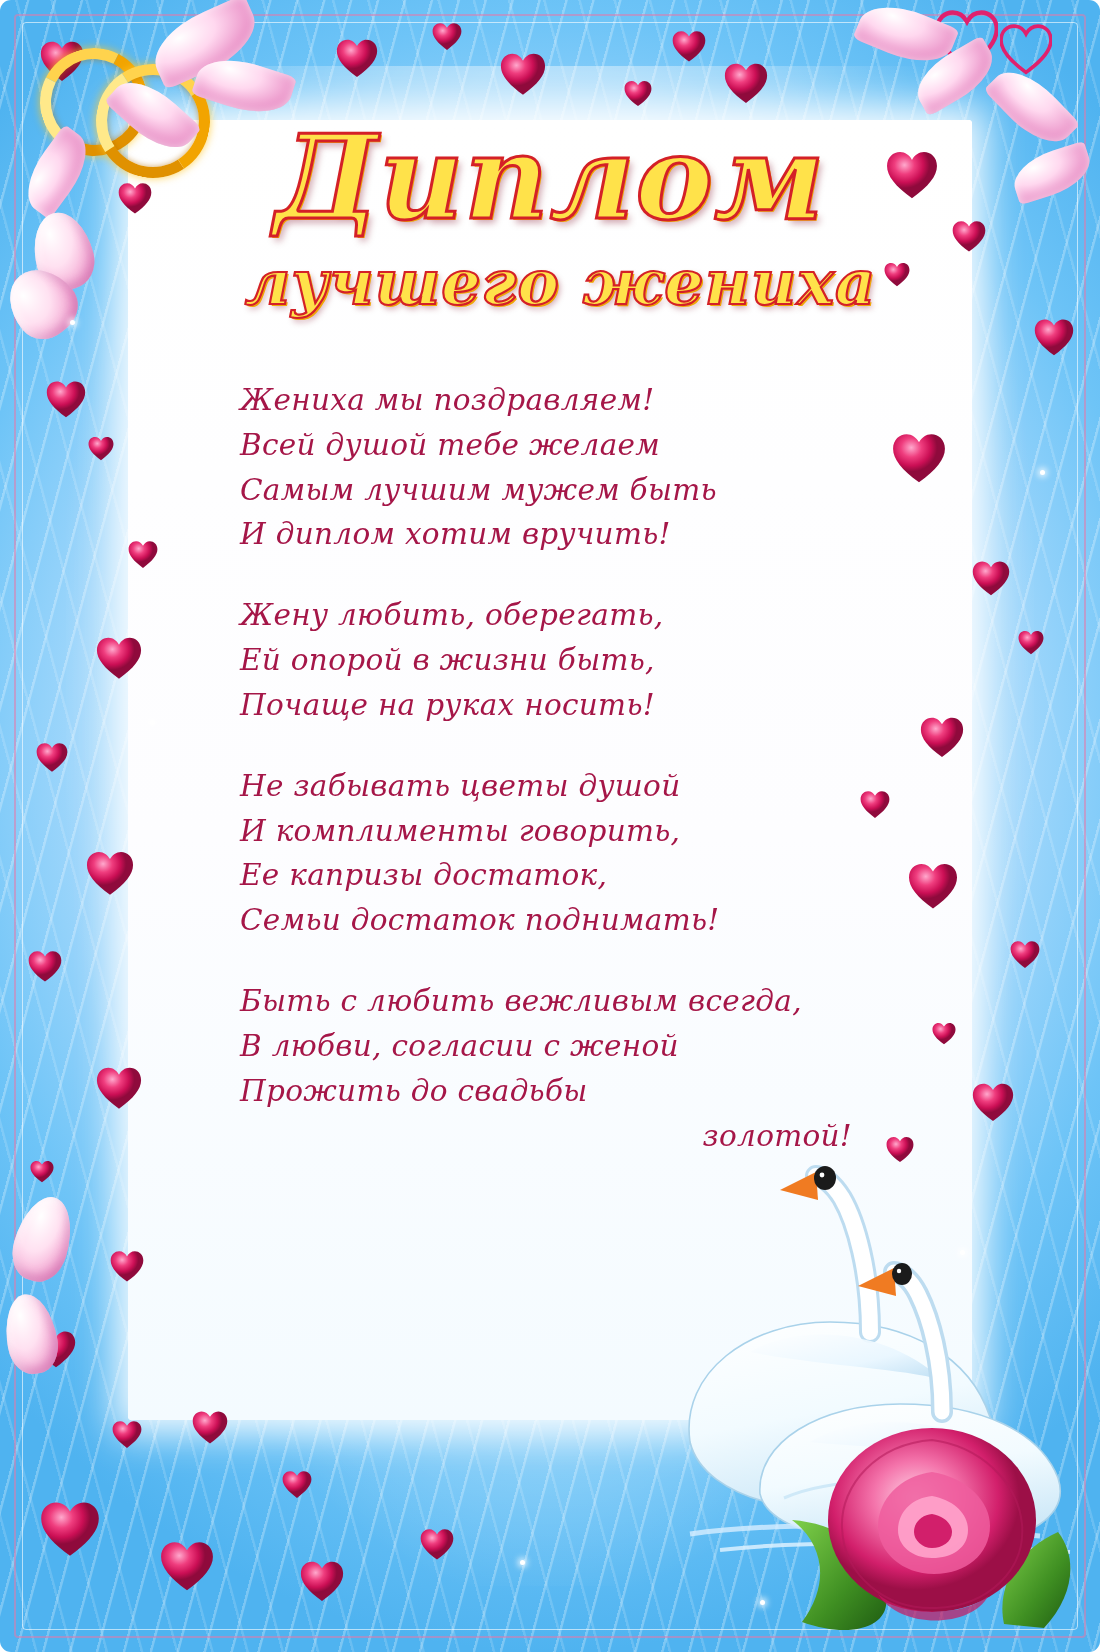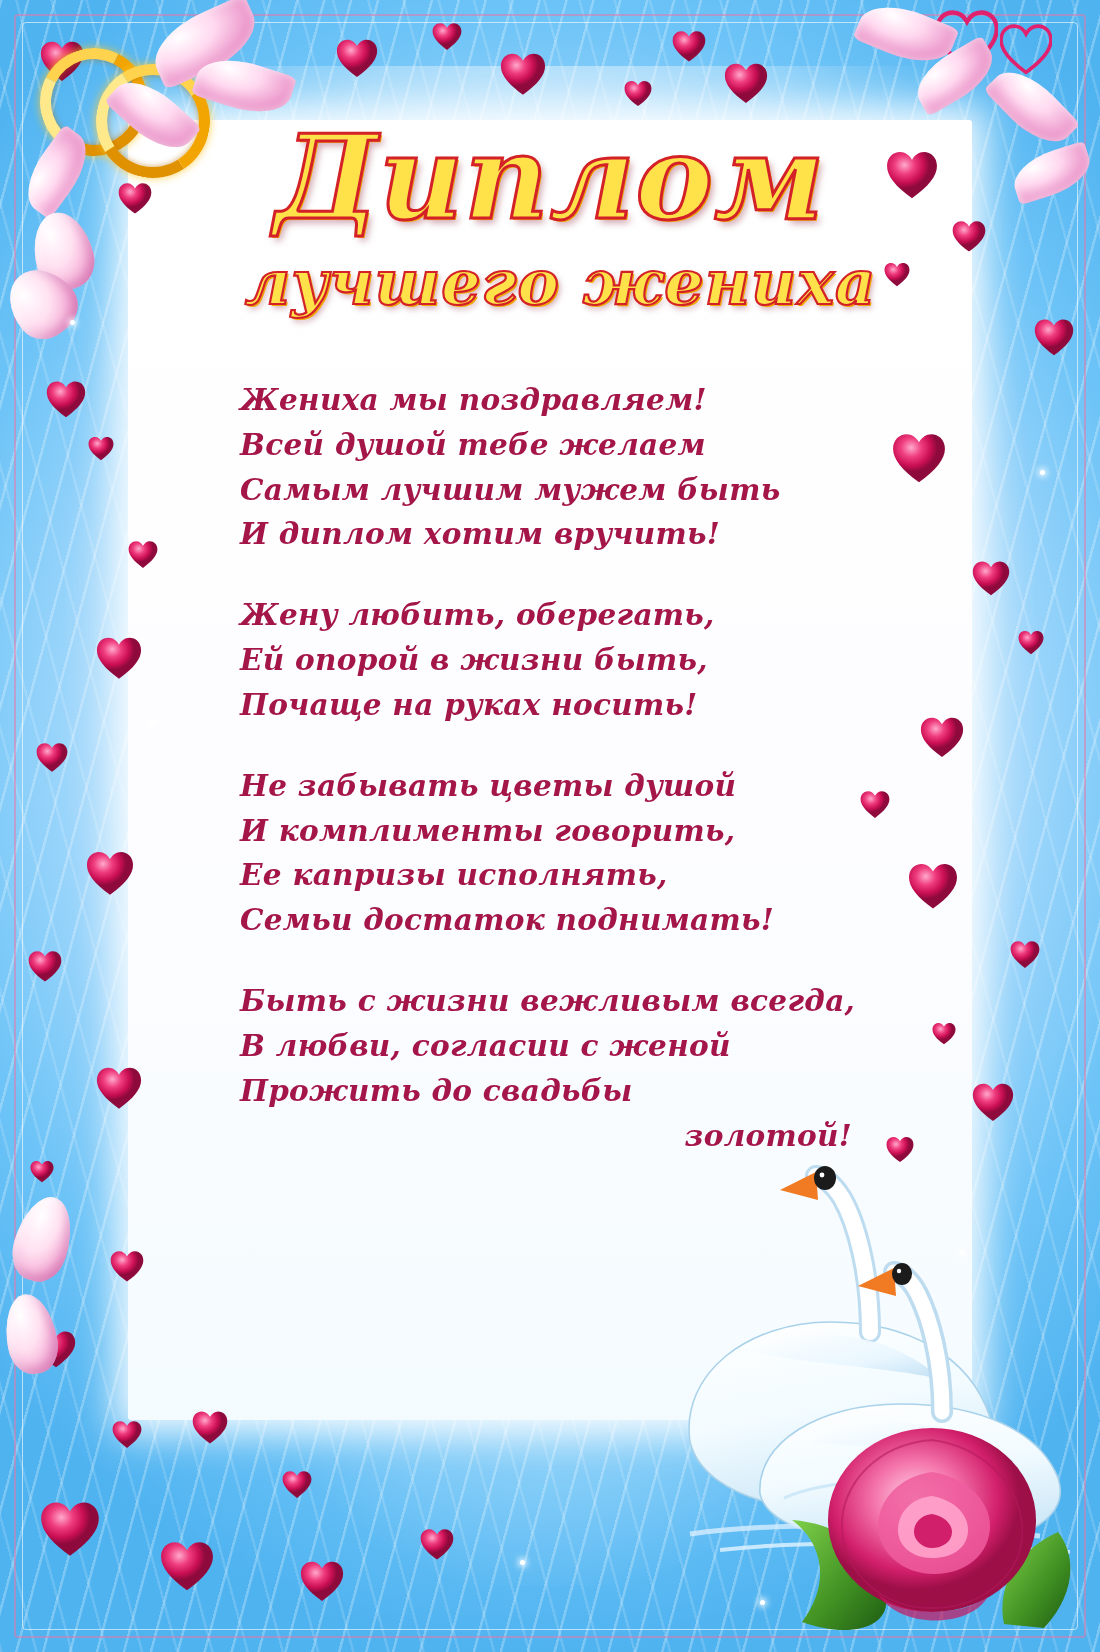--- a/index.html
+++ b/index.html
@@ -10,20 +10,21 @@
   body {
     font-family: "Liberation Serif", serif;
   }
   .page {
     position: relative;
     width: 1100px;
     height: 1652px;
     overflow: hidden;
     background:
       radial-gradient(ellipse 70% 55% at 50% 45%, #eaf6ff 0%, #cdeaff 38%, #9ed6fb 62%, #6ec4f7 80%, #4fb3f0 100%);
+    border-radius: 11px;
   }
   
   .bg-swirls {
     position: absolute;
     inset: 0;
     background-image:
       repeating-linear-gradient(105deg, rgba(255,255,255,0.30) 0px, rgba(255,255,255,0.30) 2px, rgba(255,255,255,0) 3px, rgba(255,255,255,0) 26px),
       repeating-linear-gradient(75deg, rgba(255,255,255,0.18) 0px, rgba(255,255,255,0.18) 2px, rgba(255,255,255,0) 3px, rgba(255,255,255,0) 34px);
     opacity: .85;
     pointer-events: none;
@@ -109,21 +110,21 @@
     top: 378px;
     width: 620px;
     color: #a51648;
     font-family: "DejaVu Serif", serif;
     font-style: italic;
     font-size: 29.5px;
     line-height: 1.52;
     letter-spacing: .3px;
     text-shadow: 0 1px 0 rgba(255,255,255,.6);
   }
-  .stanza { margin-bottom: 36px; font-weight: bold; }
+  .stanza { margin-bottom: 36px; }
   .stanza:last-child { margin-bottom: 0; }
   .line { white-space: nowrap; }
   .line.indent-right {
     text-align: right;
     padding-right: 8px;
   }
 
   
   .heart {
     position: absolute;
@@ -464,25 +465,25 @@
       <div class="line">И диплом хотим вручить!</div>
     </div>
     <div class="stanza">
       <div class="line">Жену любить, оберегать,</div>
       <div class="line">Ей опорой в жизни быть,</div>
       <div class="line">Почаще на руках носить!</div>
     </div>
     <div class="stanza">
       <div class="line">Не забывать цветы душой</div>
       <div class="line">И комплименты говорить,</div>
-      <div class="line">Ее капризы исполнять,</div>
+      <div class="line">Ее капризы достаток,</div>
       <div class="line">Семьи достаток поднимать!</div>
     </div>
     <div class="stanza">
-      <div class="line">Быть с жизни вежливым всегда,</div>
+      <div class="line">Быть с любить вежливым всегда,</div>
       <div class="line">В любви, согласии с женой</div>
       <div class="line">Прожить до свадьбы</div>
       <div class="line indent-right">золотой!</div>
     </div>
   </div>
 
   <div class="swans">
     <svg viewBox="0 0 520 420" width="520" height="420">
       <defs>
         <linearGradient id="swanBody" x1="0" y1="0" x2="0.3" y2="1">

